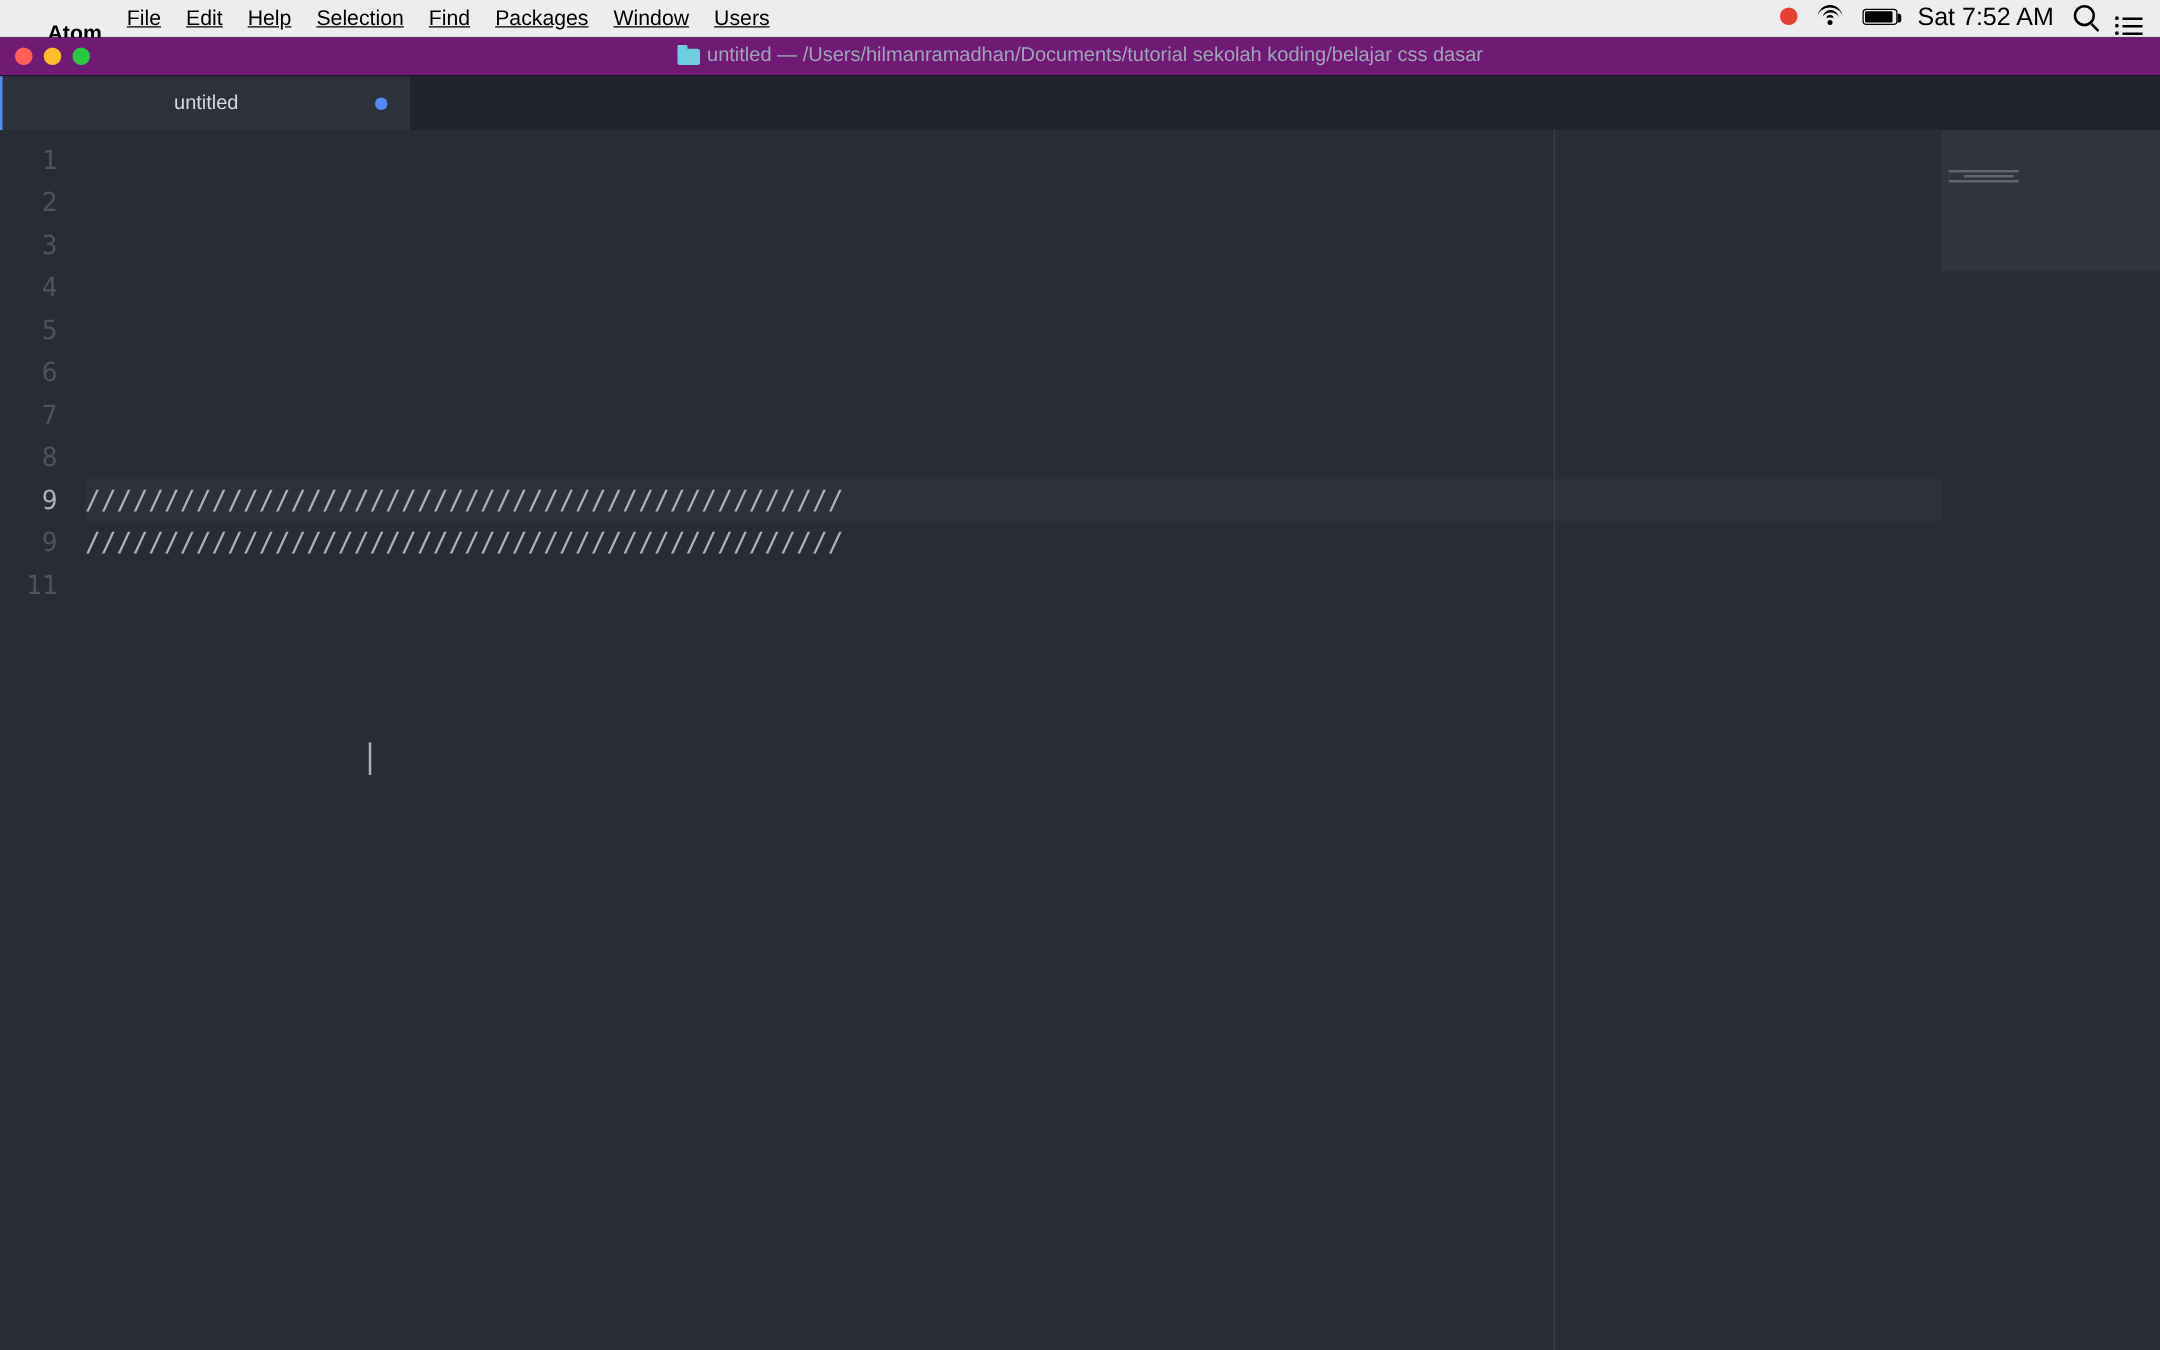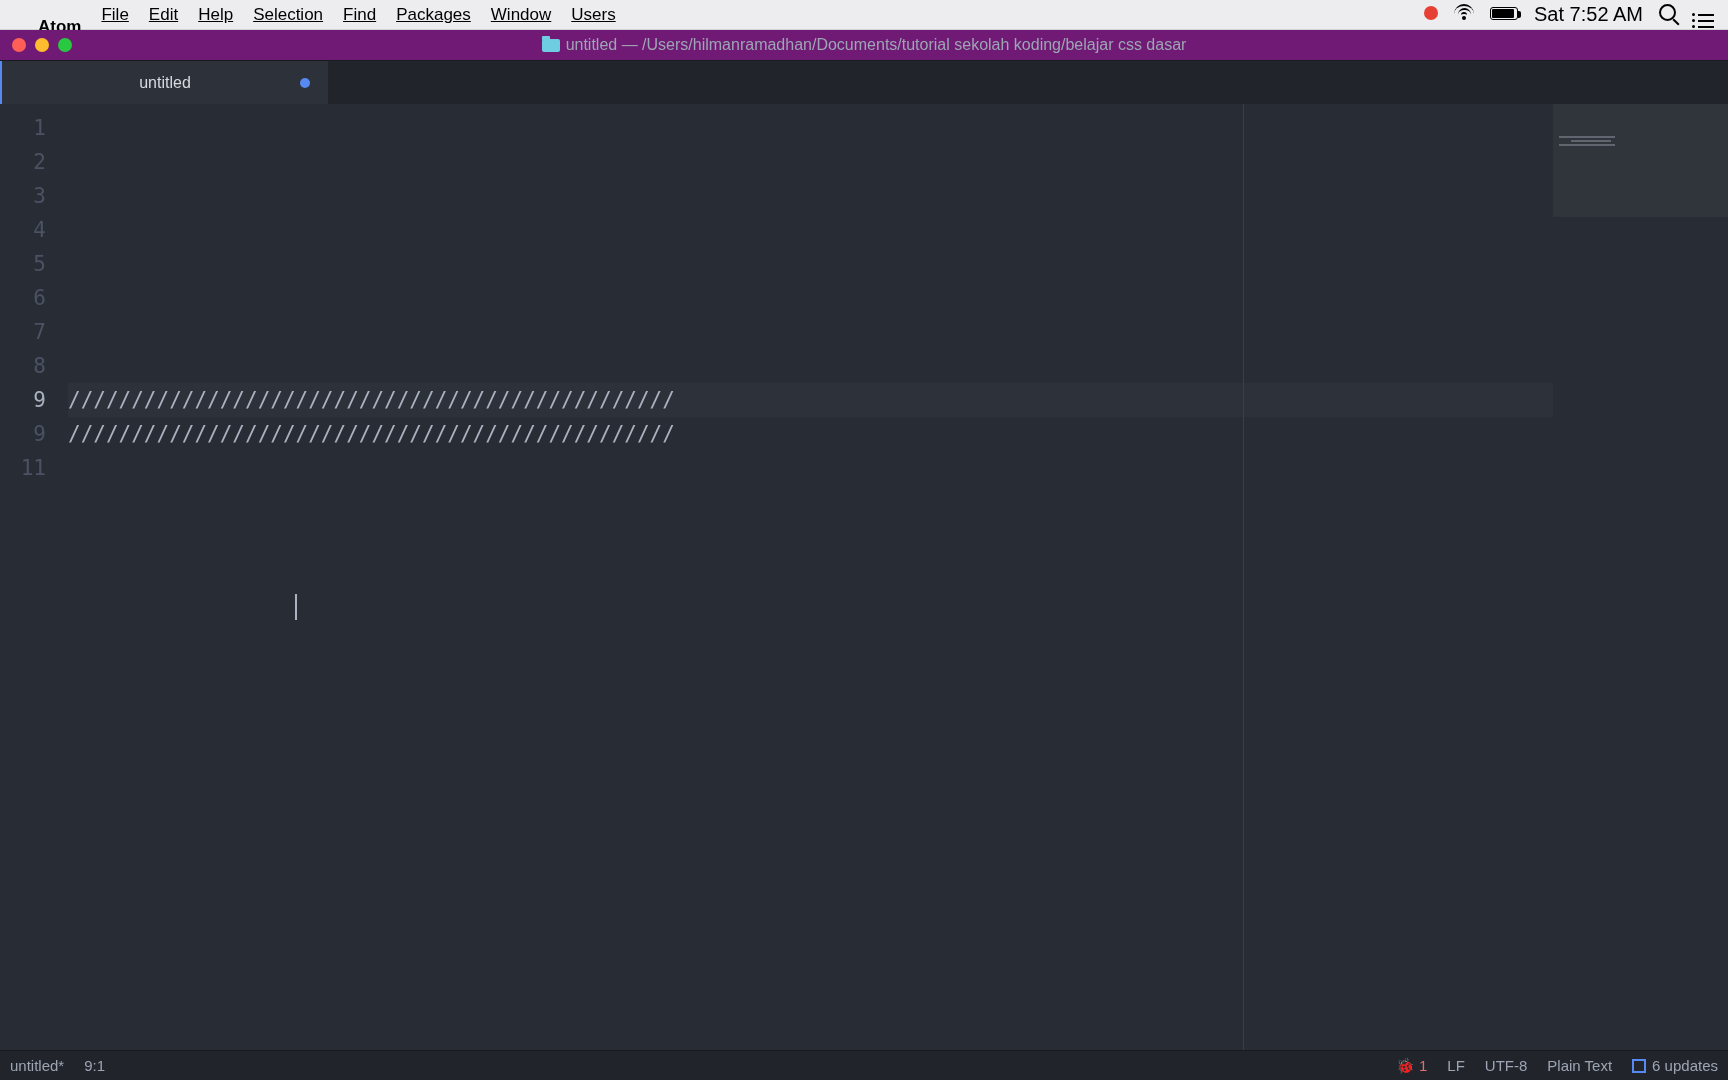--- a/index.html
+++ b/index.html
@@ -318,28 +318,14 @@
     </div>
     <div class="minimap">
       <div class="view"></div>
       <div class="mline" style="top:32px;left:6px;width:56px;"></div>
       <div class="mline" style="top:36px;left:18px;width:40px;"></div>
       <div class="mline" style="top:40px;left:6px;width:56px;"></div>
     </div>
     <div class="text-cursor"></div>
   </div>
 
-  <div class="statusbar">
-    <span>untitled*</span>
-    <span>9:1</span>
-    <div class="right">
-      <span class="bug">🐞 <span>1</span></span>
-      <span>LF</span>
-      <span>UTF-8</span>
-      <span>Plain Text</span>
-      <span class="updates">
-        <span class="sqicon"></span>
-        <span>6 updates</span>
-      </span>
-    </div>
-  </div>
 
 </div>
 
 </body></html>

